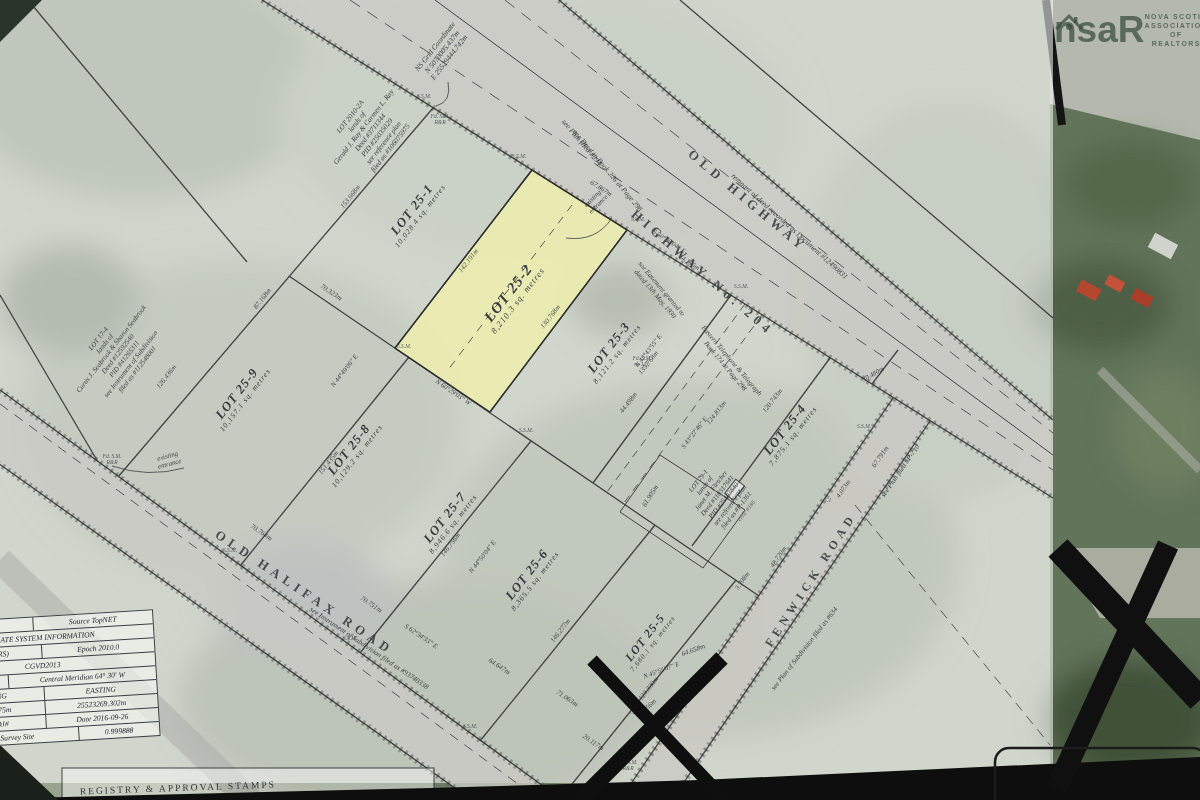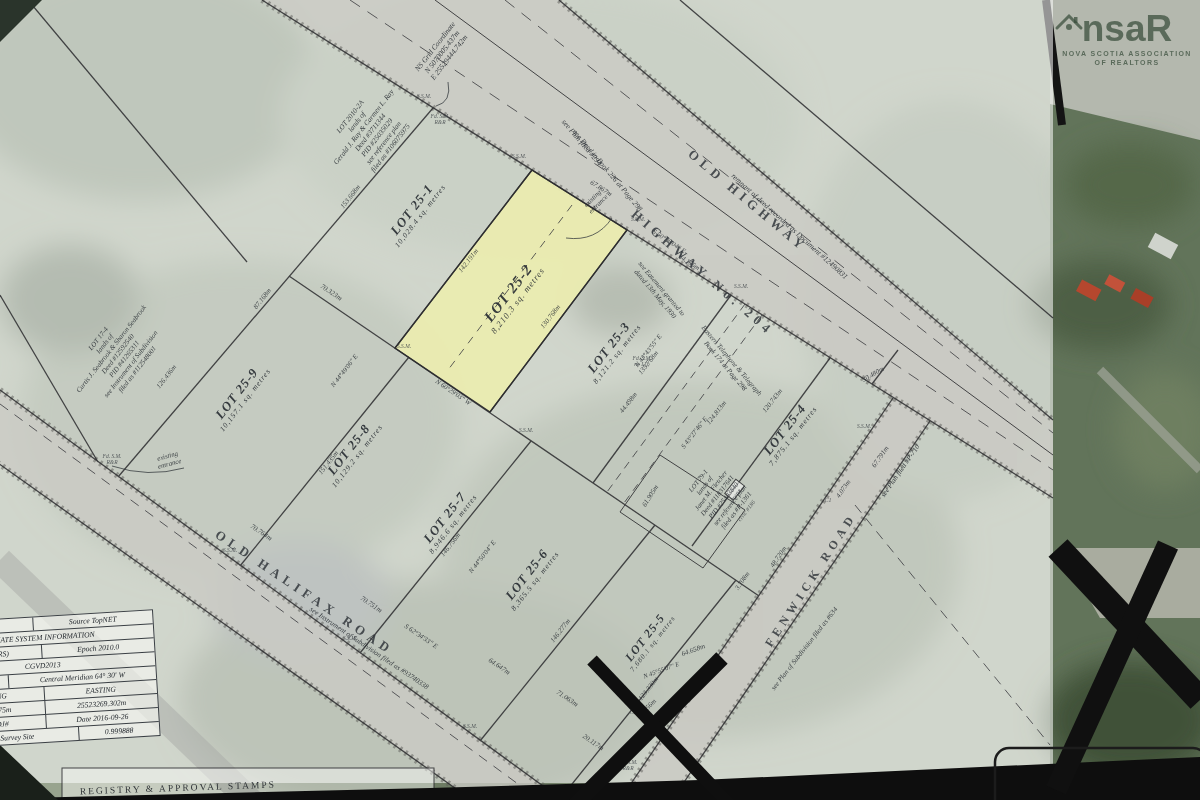--- a/index.html
+++ b/index.html
@@ -18,21 +18,21 @@
   #coord-table{position:absolute;left:-70px;top:616px;width:225px;
     transform:rotate(-3.5deg);background:rgba(248,248,243,.62);
     border:1px solid #3a3f44;font-style:italic;font-size:7.6px;color:#23282e;z-index:5;}
   #coord-table .trow{display:flex;border-bottom:1px solid #3a3f44;}
   #coord-table .trow:last-child{border-bottom:none;}
   #coord-table .tcell{padding:2px 3px;border-right:1px solid #3a3f44;
     white-space:nowrap;overflow:hidden;text-align:center;}
   #coord-table .tcell:last-child{border-right:none;}
   
   #nsar-logo{position:absolute;left:1054px;top:10px;width:146px;z-index:6;
-    display:flex;flex-direction:column;align-items:center;
+    display:flex;flex-direction:row;align-items:center;
     font-family:"Liberation Sans",sans-serif;color:rgba(56,76,58,.72);}
   #nsar-logo .row{display:flex;align-items:flex-end;line-height:1;}
   #nsar-logo .sub{font-size:7px;font-weight:bold;letter-spacing:1.4px;
     text-align:center;margin-top:2px;line-height:1.3;}
 </style>
 </head>
 <body>
 
 <div class="stage">
 

